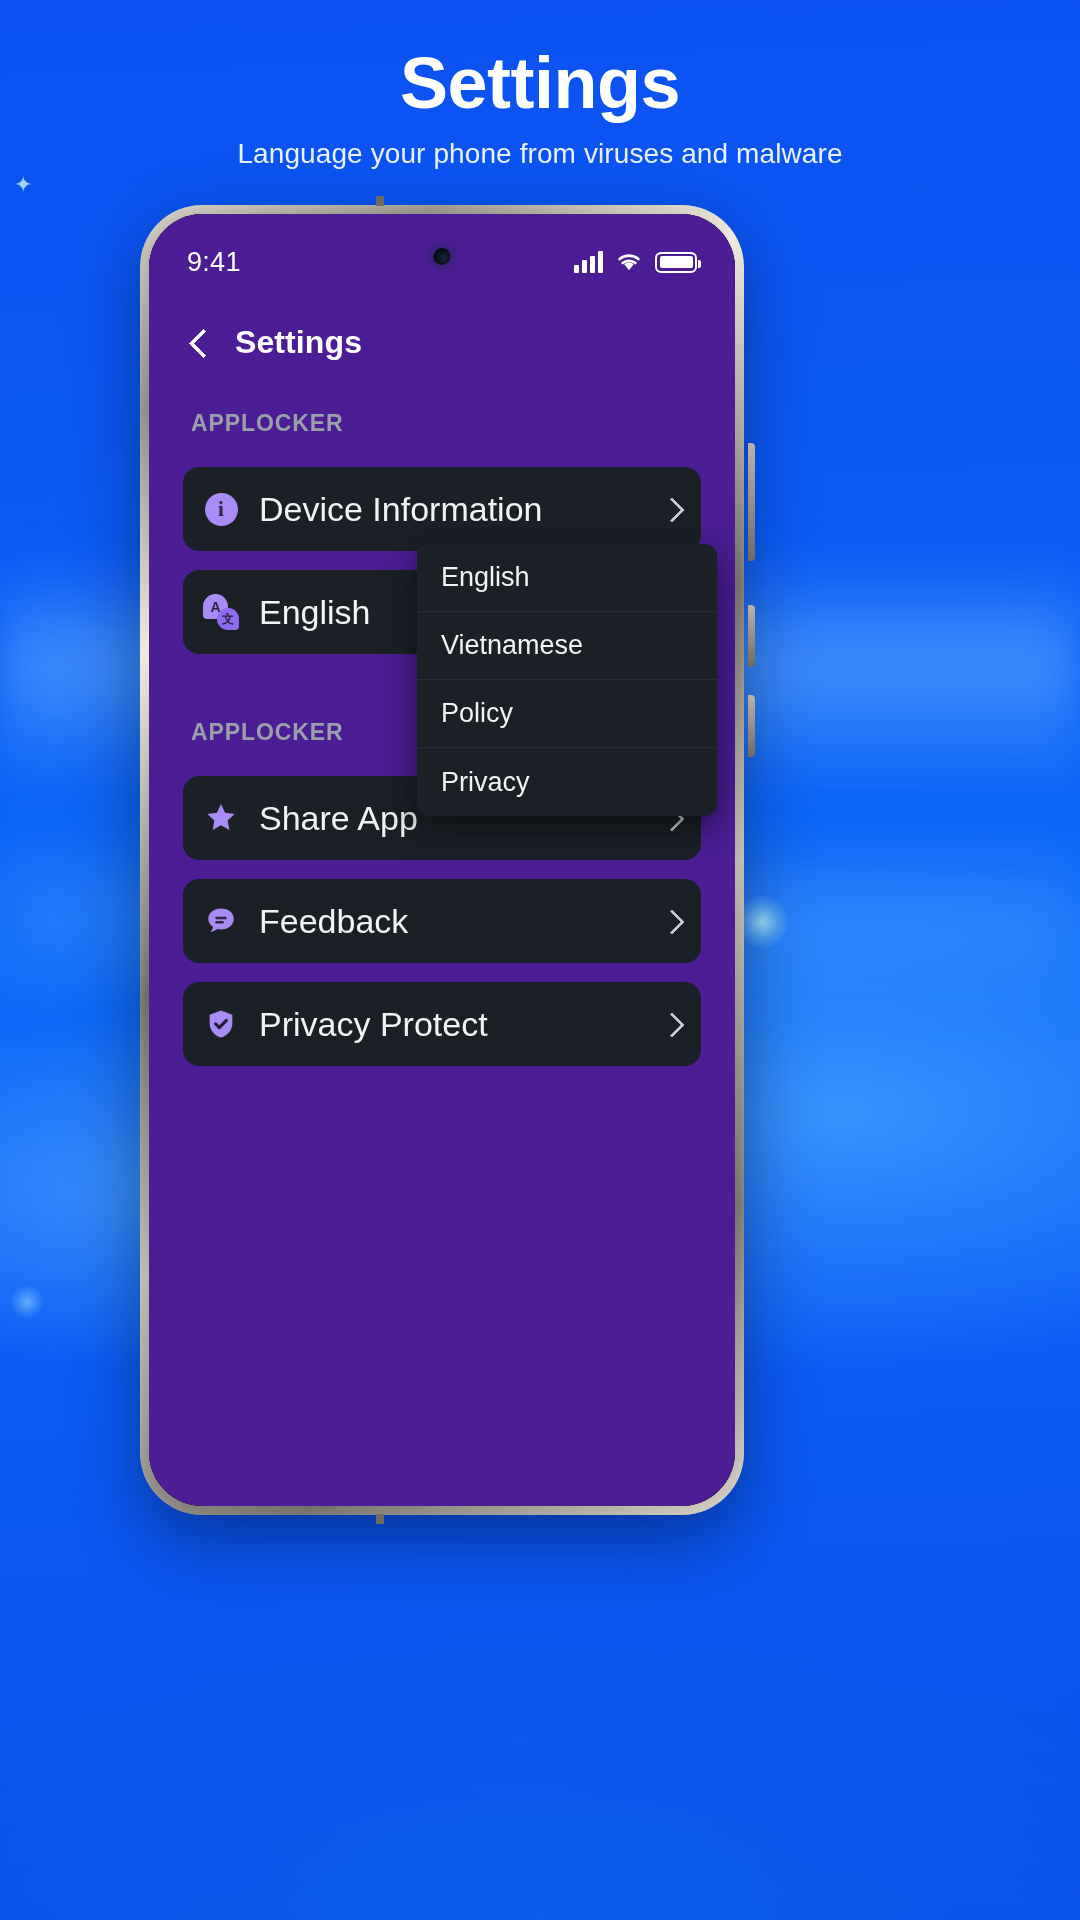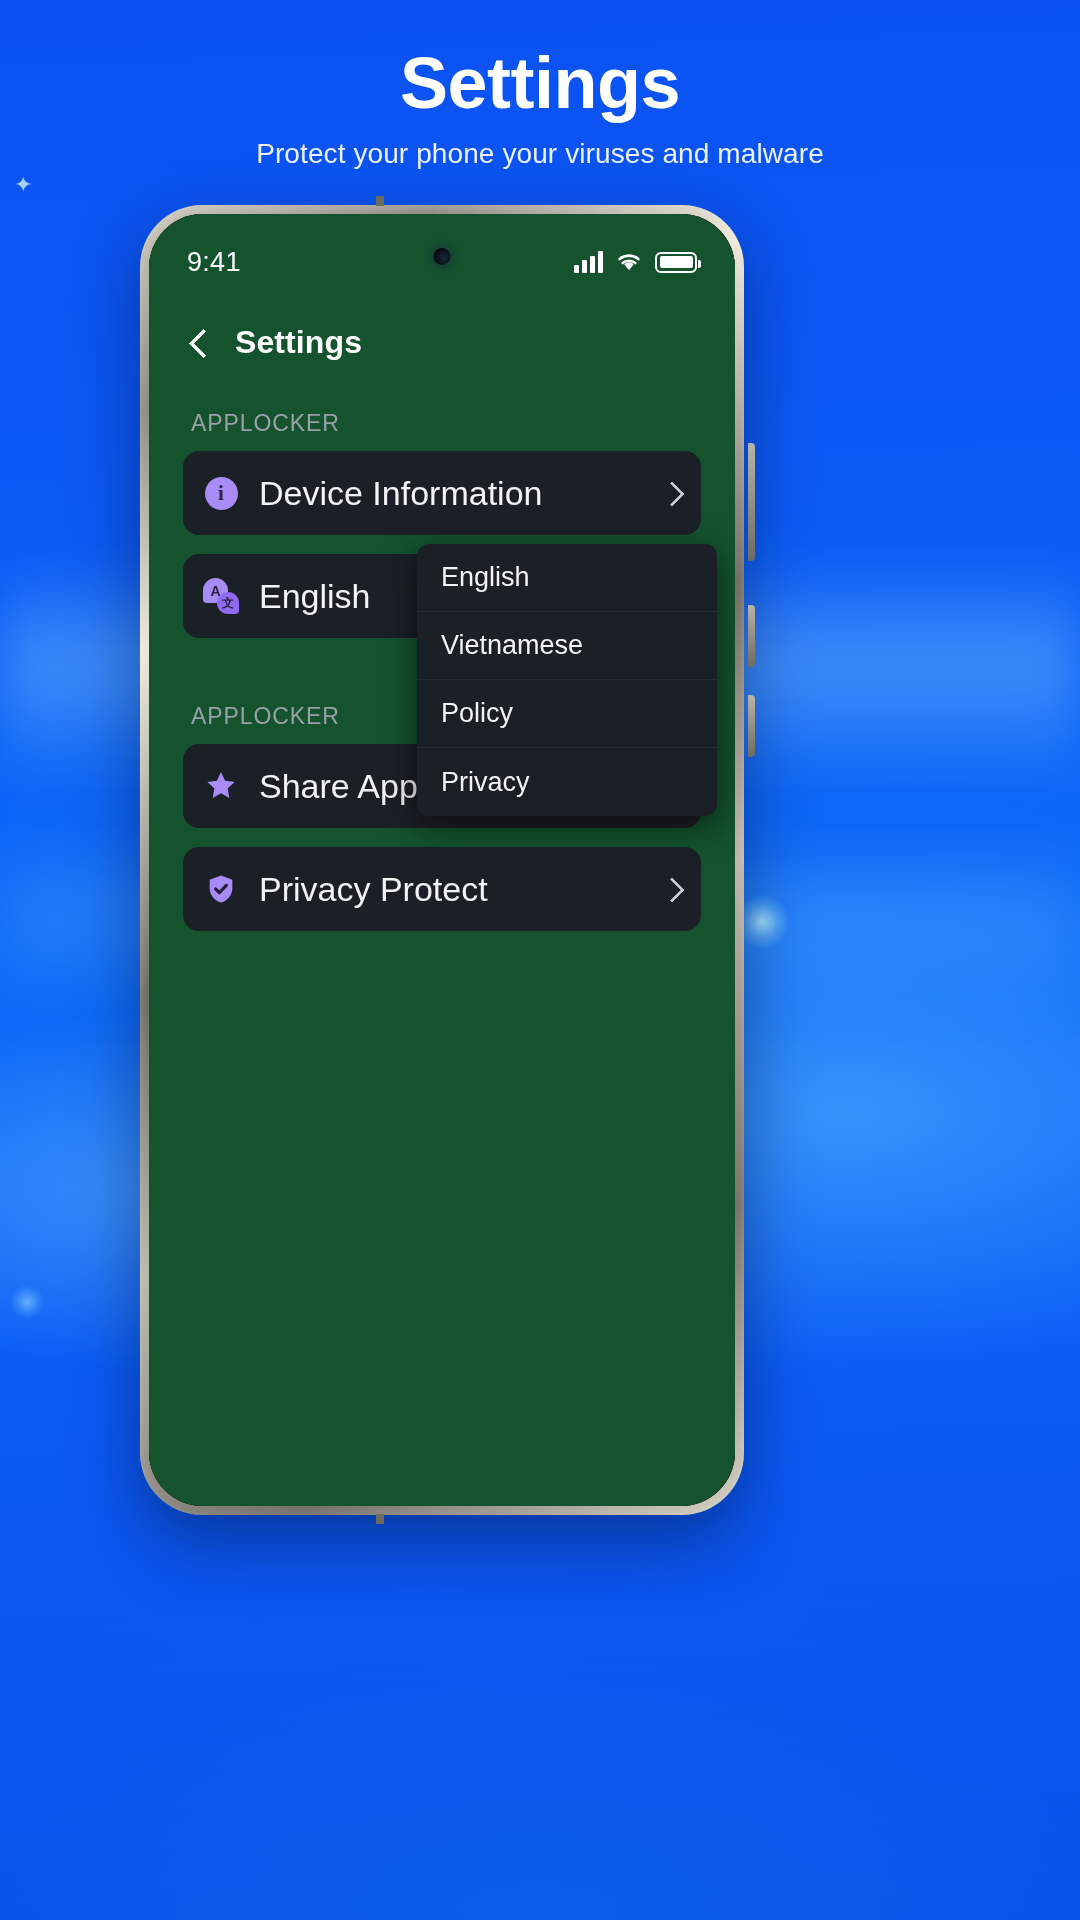--- a/index.html
+++ b/index.html
@@ -78,21 +78,21 @@
   .ant-bot { left: 236px; bottom: -9px; width: 8px; height: 10px; }
   .side-btn {
     position: absolute; right: -11px; width: 7px; border-radius: 0 4px 4px 0;
     background: linear-gradient(180deg, #b9b4a8, #6e6b63);
   }
   .btn-a { top: 238px; height: 118px; }
   .btn-b { top: 400px; height: 62px; }
   .btn-c { top: 490px; height: 62px; }
 
   
-  .screen { position: absolute; inset: 0; background: #14532d; color: #fff; }
+  .screen { position: absolute; inset: 0; background: #4c1d95; color: #fff; }
 
   .statusbar {
     position: absolute; left: 0; top: 28px; width: 100%; height: 40px;
     display: flex; align-items: center; padding: 0 38px;
   }
   .status-time { font-size: 27px; font-weight: 500; letter-spacing: .3px; }
   .status-right { margin-left: auto; display: flex; align-items: center; gap: 13px; }
   .punch-hole {
     position: absolute; left: 50%; top: 34px; transform: translateX(-50%);
     width: 17px; height: 17px; border-radius: 50%;
@@ -124,22 +124,22 @@
     content: ""; position: absolute; left: 6px; top: 2px;
     width: 17px; height: 17px;
     border-left: 4px solid #fff; border-bottom: 4px solid #fff;
     transform: rotate(45deg); border-radius: 1px;
   }
   .nav-title { font-size: 32px; font-weight: 600; letter-spacing: .1px; }
 
   .content { position: absolute; left: 0; top: 172px; width: 100%; padding: 0 34px; }
 
   .sec-head {
-    color: #9BA0A8; font-size: 23px; font-weight: 400;
-    letter-spacing: .9px; padding: 24px 8px 14px 8px;
+    color: #9BA0A8; font-size: 23px; font-weight: 700;
+    letter-spacing: .9px; padding: 24px 8px 30px 8px;
   }
   .sec-head.second { padding-top: 46px; }
 
   .row {
     position: relative;
     display: flex; align-items: center;
     height: 84px; margin-bottom: 19px;
     background: #1B2027; border-radius: 16px; padding: 0 22px 0 20px;
     cursor: pointer;
   }
@@ -198,21 +198,21 @@
 </head>
 <body>
 
 <div class="bg-streak streak-a"></div>
 <div class="bg-streak streak-b"></div>
 <div class="glow-dot dot-1"></div>
 <div class="glow-dot dot-2"></div>
 <div class="sparkle sparkle-1">✦</div>
 
 <div class="headline">Settings</div>
-<div class="subhead">Protect your phone your viruses and malware</div>
+<div class="subhead">Language your phone from viruses and malware</div>
 
 <div class="phone">
   <div class="antenna ant-top"></div>
   <div class="antenna ant-bot"></div>
   <div class="side-btn btn-a"></div>
   <div class="side-btn btn-b"></div>
   <div class="side-btn btn-c"></div>
 
   <div class="phone-inner">
     <div class="screen">
@@ -272,20 +272,31 @@
         <div class="row">
           <div class="row-icon">
             <svg width="34" height="34" viewBox="0 0 24 24">
                 <path d="M12 2.2l2.9 6.1 6.7.9-4.9 4.6 1.2 6.6-5.9-3.2-5.9 3.2 1.2-6.6L2.4 9.2l6.7-.9z" fill="#A98BF5"></path>
               </svg>
           </div>
           <div class="row-label">Share App</div>
           <div class="row-chev"></div>
         </div>
 
+        <div class="row">
+          <div class="row-icon">
+            <svg width="34" height="34" viewBox="0 0 24 24">
+              <path d="M12 3.2c-5 0-9 3.2-9 7.2 0 2.3 1.3 4.3 3.4 5.6-.2 1.4-.9 2.7-1.9 3.7 1.9-.3 3.6-1 4.9-2 .8.2 1.7.3 2.6.3 5 0 9-3.2 9-7.6S17 3.2 12 3.2z" fill="#A98BF5"></path>
+              <rect x="8" y="9" width="8" height="1.7" rx=".85" fill="#2b2340"></rect>
+              <rect x="8" y="12" width="6" height="1.7" rx=".85" fill="#2b2340"></rect>
+            </svg>
+          </div>
+          <div class="row-label">Feedback</div>
+          <div class="row-chev"></div>
+        </div>
 
 
         <div class="row">
           <div class="row-icon">
             <svg width="34" height="34" viewBox="0 0 24 24">
               <path d="M12 2.4l8 3v6.1c0 4.6-3.3 8.8-8 10.1-4.7-1.3-8-5.5-8-10.1V5.4z" fill="#A98BF5"></path>
               <path d="M8.2 11.9l2.6 2.6 5-5.1" stroke="#241c36" stroke-width="2.2" fill="none" stroke-linecap="round" stroke-linejoin="round"></path>
             </svg>
           </div>
           <div class="row-label">Privacy Protect</div>

